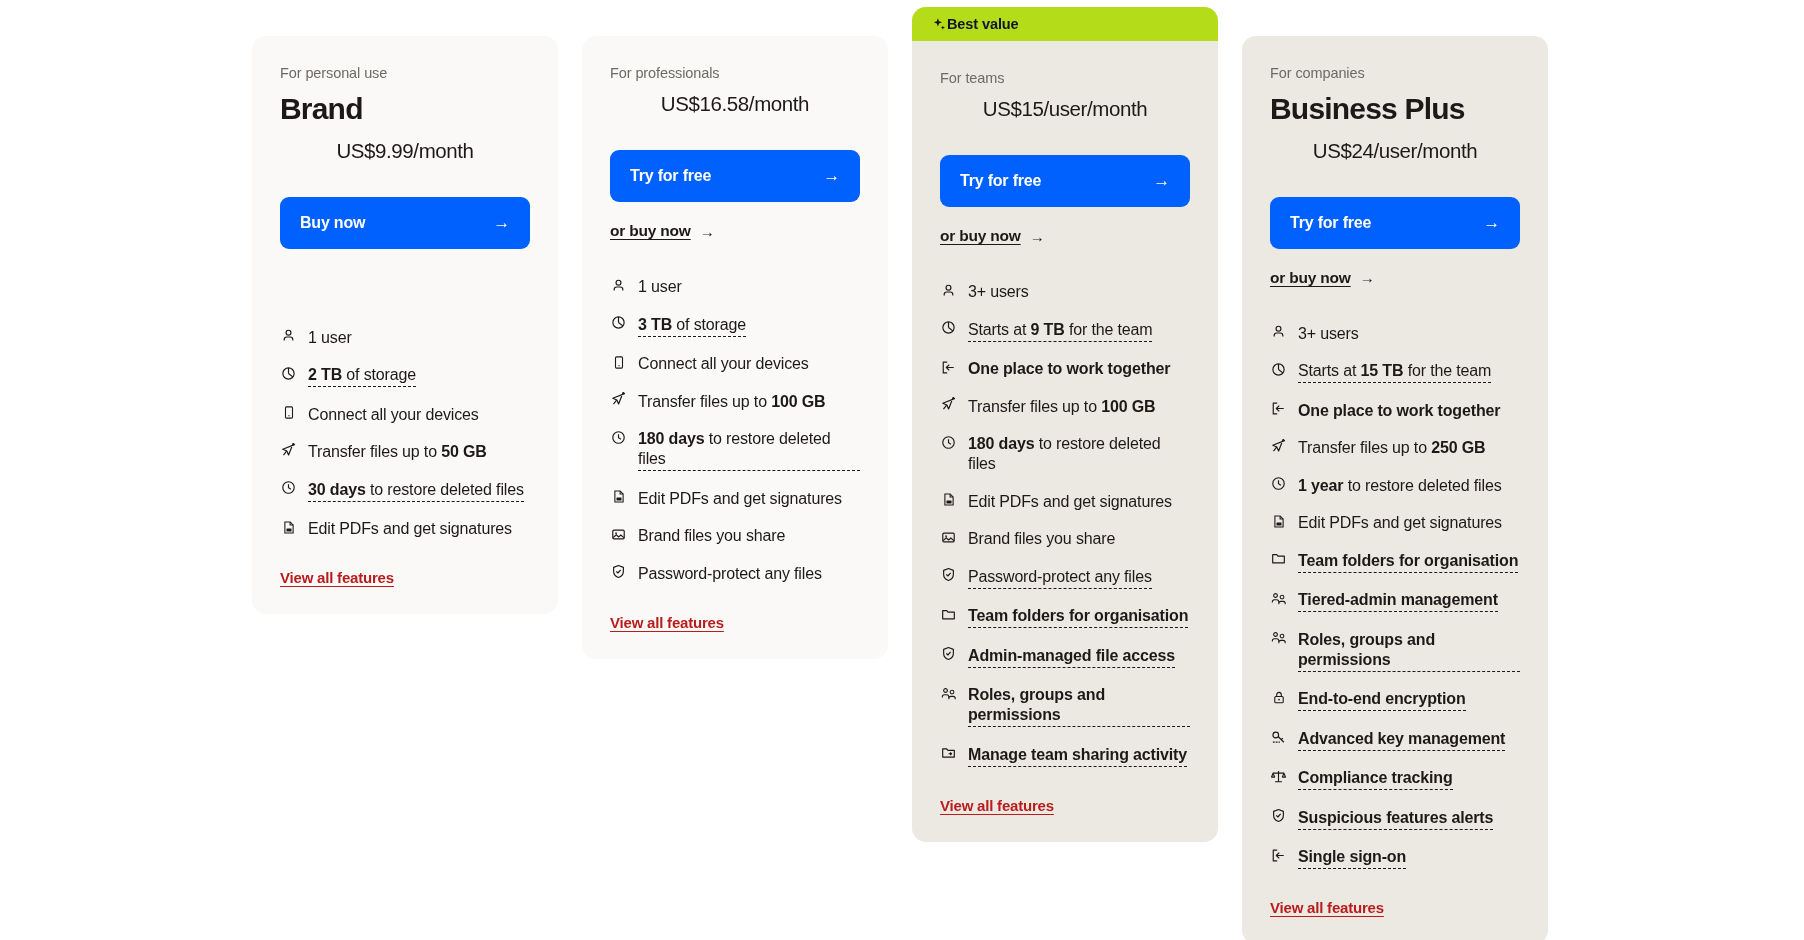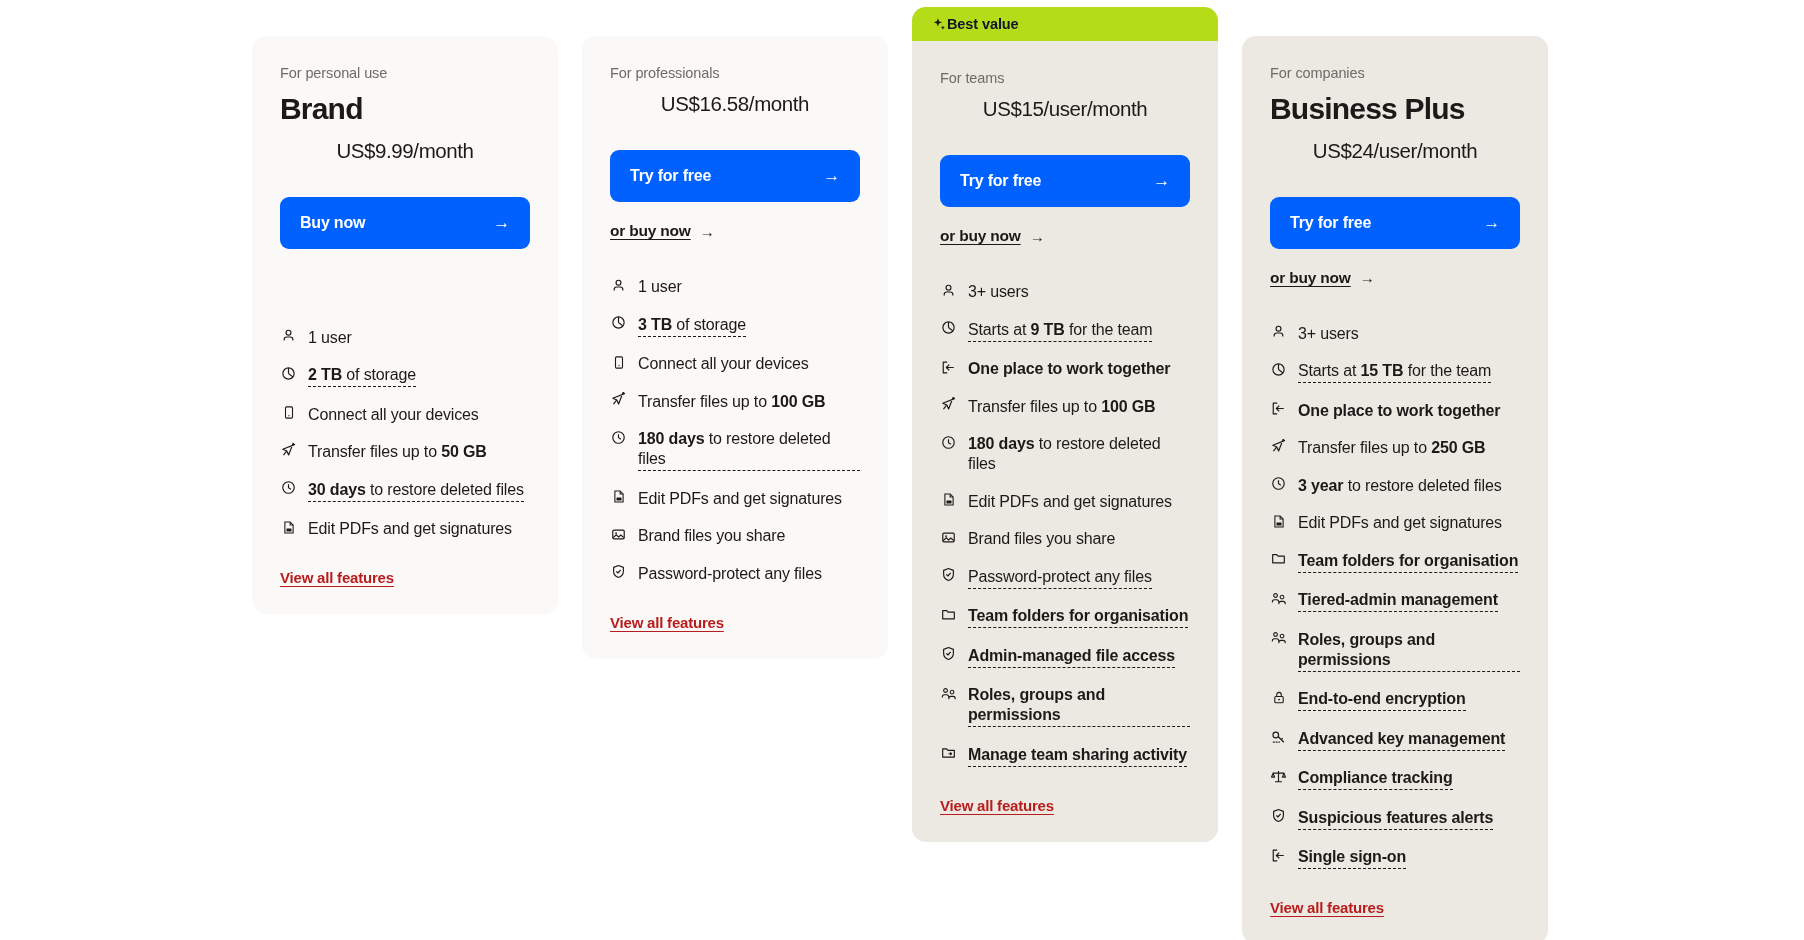--- a/index.html
+++ b/index.html
@@ -510,21 +510,21 @@
             </span>
             <span class="feature-text">Transfer files up to <span class="b">250 GB</span></span>
           </li>
           <li class="feature-row">
             <span class="feature-icon">
               <svg width="15" height="15" viewBox="0 0 16 16" fill="none" stroke="#1e1919" stroke-width="1.25">
                 <circle cx="8" cy="8" r="6.1"></circle>
                 <path d="M8 4.4V8.2l2.6 1.6"></path>
               </svg>
             </span>
-            <span class="feature-text"><span class="b">3 year</span> to restore deleted files</span>
+            <span class="feature-text"><span class="b">1 year</span> to restore deleted files</span>
           </li>
           <li class="feature-row">
             <span class="feature-icon">
               <svg width="14" height="15" viewBox="0 0 16 16" fill="none" stroke="#1e1919" stroke-width="1.25">
                 <path d="M3.3 1.7h6l3.4 3.4v9.2h-9.4z"></path>
                 <path d="M9.3 1.7v3.4h3.4"></path>
                 <rect x="5.1" y="9.1" width="5.8" height="3.4" rx="0.5" fill="#1e1919" stroke="none"></rect>
               </svg>
             </span>
             <span class="feature-text">Edit PDFs and get signatures</span>

